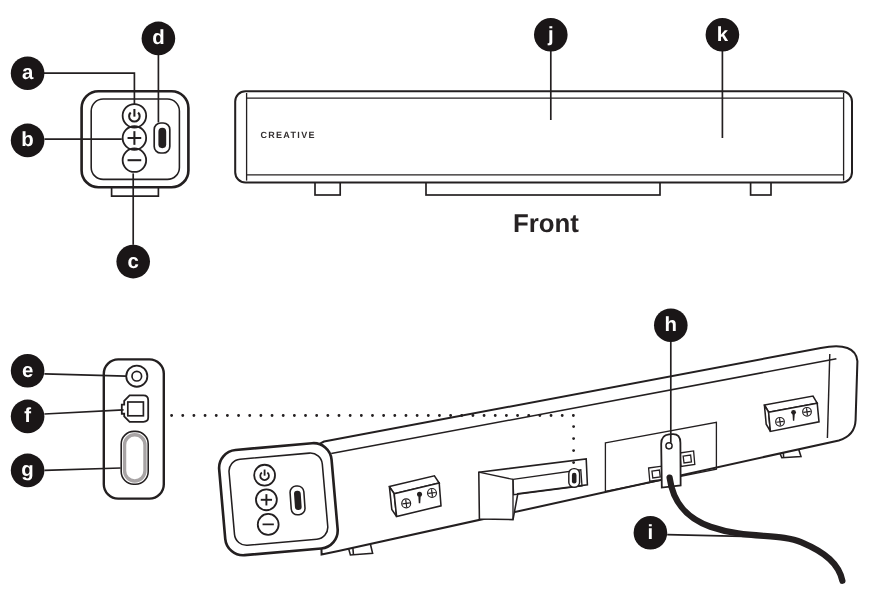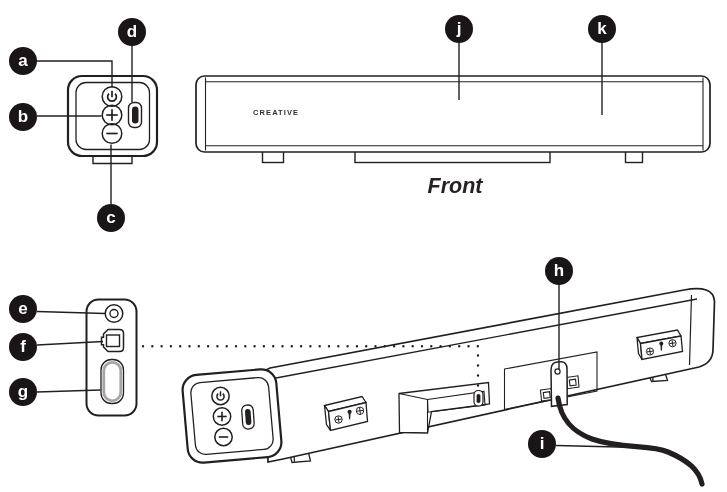--- a/index.html
+++ b/index.html
@@ -3,23 +3,23 @@
 <meta charset="utf-8">
 <style>
   html,body{margin:0;padding:0;background:#ffffff;}
   #canvas{position:relative;width:727px;height:492px;background:#ffffff;overflow:hidden;
           font-family:"Liberation Sans", sans-serif;}
   #art{position:absolute;left:0;top:0;}
   .badge{position:absolute;width:28px;height:28px;border-radius:50%;background:#1a1617;
          color:#ffffff;font-size:17px;line-height:27px;font-weight:bold;text-align:center;
          user-select:none;}
   .logo{position:absolute;left:217px;top:108px;font-size:7.5px;font-weight:700;
-        letter-spacing:1.1px;color:#332f30;margin-left:36px;}
+        letter-spacing:1.1px;color:#332f30;}
   .front-caption{position:absolute;left:418px;top:174px;width:74px;text-align:center;
-        font-size:21.5px;font-weight:700;color:#262223;font-style:italic;}
+        font-size:21.5px;font-weight:700;color:#262223;}
 </style>
 </head>
 <body>
 
 <div id="canvas">
 
 <svg id="art" width="727" height="492" viewBox="0 0 727 492" fill="none" stroke="#231f20">
 
   <g>
     <rect x="262.5" y="150.5" width="21" height="12" stroke-width="1.4" fill="#fff"></rect>

